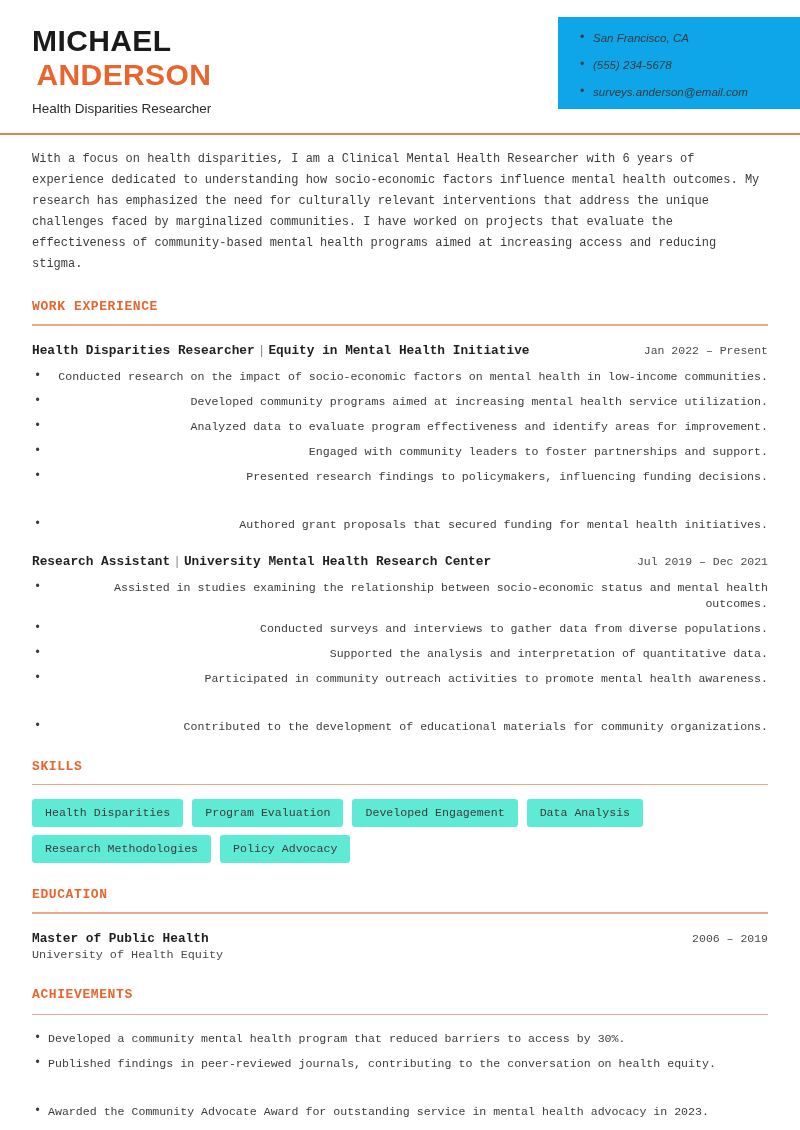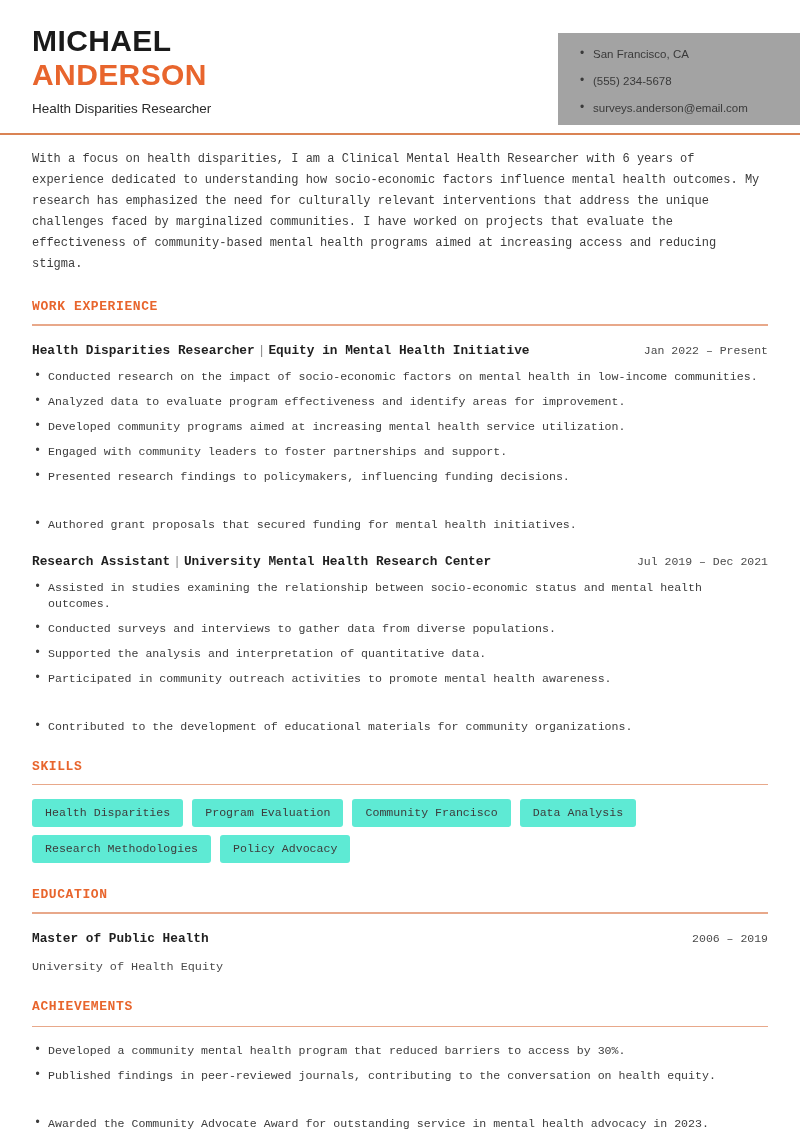--- a/index.html
+++ b/index.html
@@ -43,37 +43,39 @@
     color: #1a1a1a;
     line-height: 34px;
   }
 
   .name-last {
     font-size: 30px;
     font-weight: bold;
     letter-spacing: 0.4px;
     color: #e8652d;
     line-height: 34px;
+    text-align: right;
   }
 
   .job-role {
     margin-top: 8px;
     font-size: 13.5px;
     color: #2b2b2b;
     line-height: 18px;
   }
 
   .contact-box {
     position: absolute;
     left: 558px;
-    top: 33px;
+    top: 17px;
     width: 242px;
     height: 92px;
-    background: #a3a3a3;
+    background: #0ea5e9;
     padding: 14px 0 0 22px;
+    font-style: italic;
   }
 
   .contact-list {
     list-style: none;
   }
 
   .contact-list li {
     position: relative;
     font-size: 11.5px;
     color: #3a3a3a;
@@ -131,20 +133,21 @@
   .section-rule {
     margin-top: 9px;
     height: 1.6px;
     background: #e8a88a;
     width: 100%;
   }
 
   
   .entry {
     margin-top: 16px;
+    text-align: right;
   }
 
   .entry + .entry {
     margin-top: 20px;
   }
 
   .entry-head {
     display: flex;
     justify-content: space-between;
     align-items: baseline;
@@ -233,21 +236,21 @@
   }
 
   .edu-dates {
     font-size: 11.5px;
     color: #4a4a4a;
     line-height: 16px;
     white-space: nowrap;
   }
 
   .edu-school {
-    margin-top: 12px;
+    margin-top: 0;
     font-size: 11.8px;
     color: #4a4a4a;
     line-height: 16px;
   }
 
   .achieve-list {
     margin-top: 16px;
   }
 
   .section-achievements .section-rule { margin-top: 11px; }
@@ -287,22 +290,22 @@
 
       <div class="entry">
         <div class="entry-head">
           <div class="entry-title">
             <span>Health Disparities Researcher</span><span class="entry-sep">|</span><span>Equity in Mental Health Initiative</span>
           </div>
           <div class="entry-dates">Jan 2022 – Present</div>
         </div>
         <ul class="bullets">
           <li>Conducted research on the impact of socio-economic factors on mental health in low-income communities.</li>
+          <li>Developed community programs aimed at increasing mental health service utilization.</li>
           <li>Analyzed data to evaluate program effectiveness and identify areas for improvement.</li>
-          <li>Developed community programs aimed at increasing mental health service utilization.</li>
           <li>Engaged with community leaders to foster partnerships and support.</li>
           <li>Presented research findings to policymakers, influencing funding decisions.</li>
           <li>Authored grant proposals that secured funding for mental health initiatives.</li>
         </ul>
       </div>
 
       <div class="entry">
         <div class="entry-head">
           <div class="entry-title">
             <span>Research Assistant</span><span class="entry-sep">|</span><span>University Mental Health Research Center</span>
@@ -318,21 +321,21 @@
         </ul>
       </div>
     </div>
 
     <div class="section">
       <div class="section-title">SKILLS</div>
       <div class="section-rule"></div>
       <div class="tags">
         <span class="tag">Health Disparities</span>
         <span class="tag">Program Evaluation</span>
-        <span class="tag">Community Francisco</span>
+        <span class="tag">Developed Engagement</span>
         <span class="tag">Data Analysis</span>
         <span class="tag">Research Methodologies</span>
         <span class="tag">Policy Advocacy</span>
       </div>
     </div>
 
     <div class="section">
       <div class="section-title">EDUCATION</div>
       <div class="section-rule"></div>
       <div class="edu-entry">

